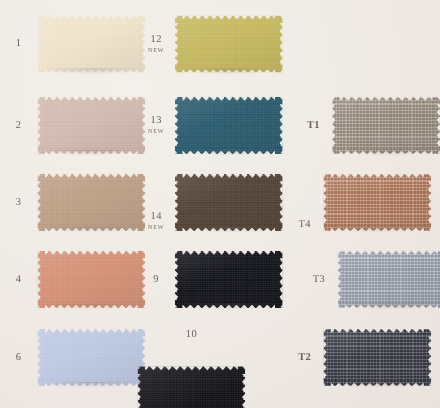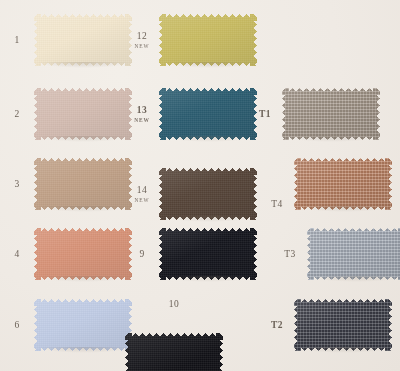--- a/index.html
+++ b/index.html
@@ -122,51 +122,51 @@
       <div class="cell" style="left: 0px; top: 88px;">
         <div class="label">2</div>
         <div class="swatch">
           <div class="cloth" style="background-color: rgb(212, 188, 177);">
             <div class="grain"></div>
             <div class="shade"></div>
           </div>
           <div class="drop"></div>
         </div>
       </div>
-      <div class="cell" style="left: 125px; top: 88px; font-weight: bold;">
+      <div class="cell" style="left: 125px; top: 88px;">
         <div class="label">13<span class="new">NEW</span></div>
         <div class="swatch">
           <div class="cloth" style="background-color: rgb(43, 92, 112);">
             <div class="grain"></div>
             <div class="shade"></div>
           </div>
           <div class="drop"></div>
         </div>
       </div>
-      <div class="cell" style="left: 248px; top: 88px; font-weight: bold;">
+      <div class="cell" style="left: 268px; top: 88px; font-weight: bold;">
         <div class="label">T1</div>
         <div class="swatch woven">
           <div class="cloth" style="background-color: rgb(167, 154, 141);">
             <div class="grain"></div>
             <div class="shade"></div>
           </div>
           <div class="drop"></div>
         </div>
       </div>
       <div class="cell" style="left: 0px; top: 158px;">
         <div class="label">3</div>
         <div class="swatch">
           <div class="cloth" style="background-color: rgb(192, 161, 135);">
             <div class="grain"></div>
             <div class="shade"></div>
           </div>
           <div class="drop"></div>
         </div>
       </div>
-      <div class="cell" style="left: 125px; top: 168px;">
+      <div class="cell" style="left: 125px; top: 158px; align-items: flex-end;">
         <div class="label">14<span class="new">NEW</span></div>
         <div class="swatch">
           <div class="cloth" style="background-color: rgb(85, 68, 56);">
             <div class="grain"></div>
             <div class="shade"></div>
           </div>
           <div class="drop"></div>
         </div>
       </div>
       <div class="cell" style="left: 260px; top: 158px; align-items: flex-end;">

